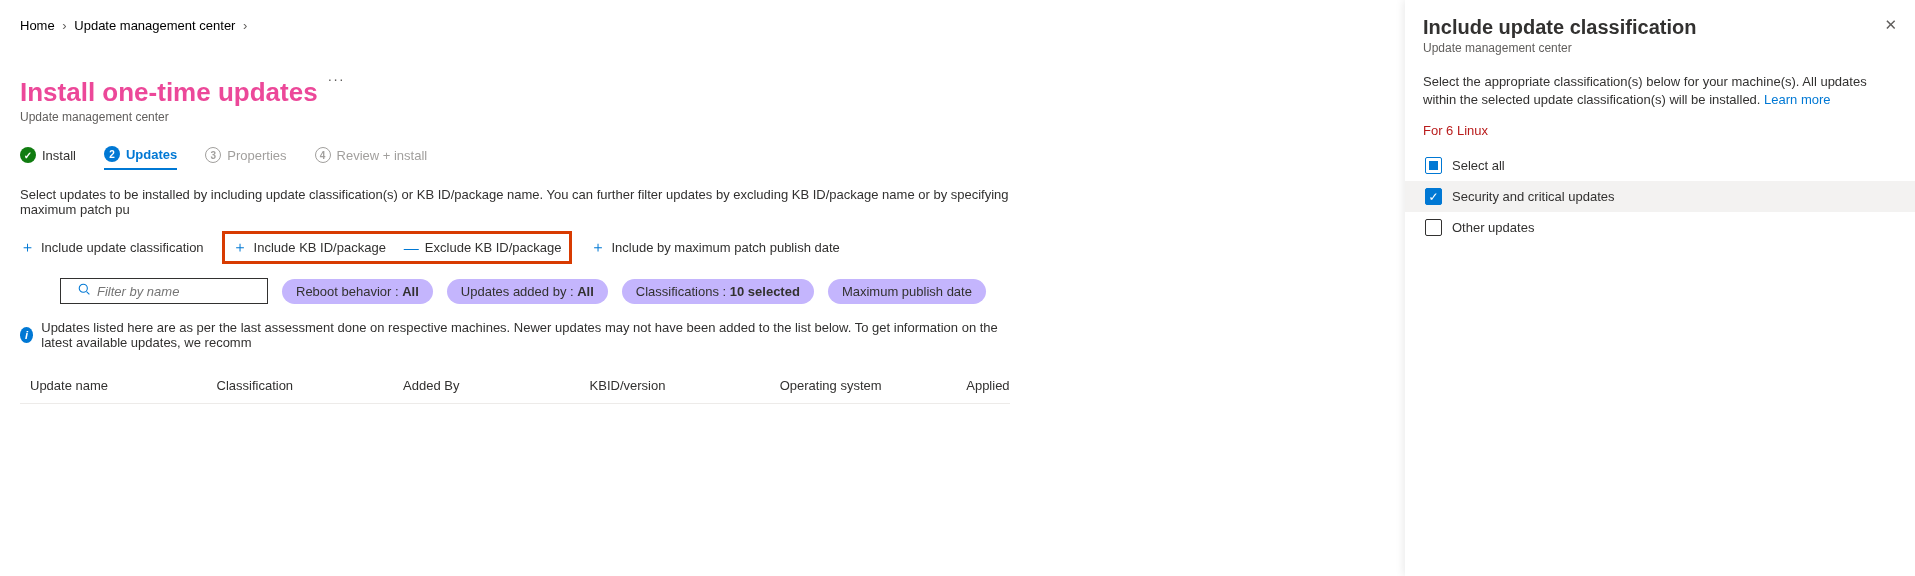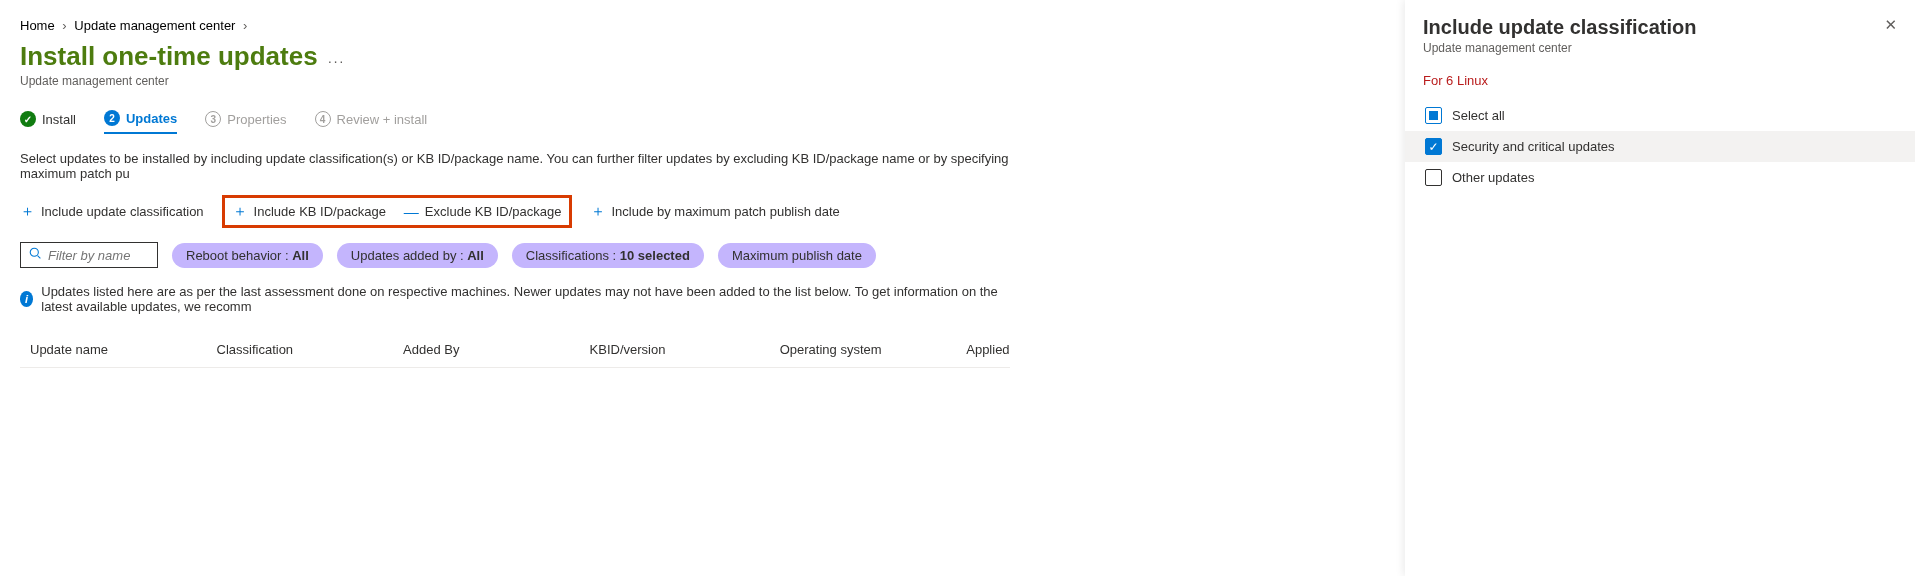--- a/index.html
+++ b/index.html
@@ -11,40 +11,40 @@
       position: relative;
       width: 1915px;
       height: 576px;
       overflow: hidden;
     }
     .main-content { padding: 18px 20px; width: 1030px; }
     .breadcrumb { font-size: 13px; margin-bottom: 8px; }
     .breadcrumb a { color: #000000; text-decoration: none; }
     .breadcrumb .sep { color: #605e5c; margin: 0 4px; }
     .page-title-row { display: flex; align-items: center; gap: 10px; }
-    .page-title { font-size: 26px; font-weight: 600; color: #4d7c0f; }
+    .page-title { font-size: 26px; font-weight: 600; color: #ec4899; margin-top: 36px; }
     .more-dots { color: #605e5c; font-size: 14px; letter-spacing: 1px; cursor: pointer; position: relative; top: 4px; }
     .page-subtitle { font-size: 12px; color: #605e5c; margin-top: 2px; margin-bottom: 22px; }
     .tabs { display: flex; gap: 28px; border-bottom: 1px solid transparent; margin-bottom: 16px; }
     .tab { display: flex; align-items: center; gap: 6px; padding-bottom: 6px; cursor: pointer; color: #323130; }
     .tab.disabled { color: #a19f9d; }
     .tab.active { color: #0078d4; font-weight: 600; border-bottom: 2px solid #0078d4; }
     .tab-icon { width: 16px; height: 16px; border-radius: 50%; display: flex; align-items: center; justify-content: center; font-size: 10px; font-weight: 600; }
     .tab-icon.done { background: #107c10; color: #fff; }
     .tab-icon.active { background: #0078d4; color: #fff; }
     .tab-icon.pending { border: 1px solid #a19f9d; color: #a19f9d; background: #fff; }
     .intro-text { font-size: 13px; color: #323130; margin-bottom: 14px; }
     .action-bar { display: flex; align-items: center; gap: 18px; margin-bottom: 14px; }
     .action-btn { display: flex; align-items: center; gap: 6px; cursor: pointer; font-size: 13px; color: #323130; }
     .action-btn .plus, .action-btn .minus { color: #0078d4; font-size: 15px; font-weight: 400; }
     .highlight-box { border: 3px solid #d83b01; padding: 4px 8px; display: flex; gap: 18px; }
     .filter-row { display: flex; align-items: center; gap: 14px; margin-bottom: 16px; }
     .search-box {
       display: flex; align-items: center; gap: 6px;
-      border: 1px solid #323130; padding: 4px 8px; width: 138px; font-size: 13px;
+      border: 1px solid #323130; padding: 4px 17px; width: 208px; font-size: 13px; margin-left: 40px;
     }
     .search-box input { border: none; outline: none; font-size: 13px; width: 100%; font-style: italic; color: #605e5c; }
     .pill {
       background: #c4b5fd; border-radius: 14px; padding: 5px 14px;
       font-size: 13px; color: #323130; cursor: pointer;
     }
     .pill b { font-weight: 600; }
     .info-banner { display: flex; align-items: center; gap: 8px; font-size: 13px; color: #323130; margin-bottom: 18px; }
     .info-icon {
       width: 16px; height: 16px; border-radius: 50%; background: #0078d4; color: #fff;
@@ -176,20 +176,23 @@
   </div>
 </div>
 
 <div class="side-panel">
   <div class="panel-header">
     <div class="panel-title">Include update classification</div>
     <div class="panel-close">✕</div>
   </div>
   <div class="panel-subtitle">Update management center</div>
 
+  <div class="panel-desc">
+    <span>Select the appropriate classification(s) below for your machine(s). All updates within the selected update classification(s) will be installed. </span><a href="#">Learn more</a>
+  </div>
 
   <div class="panel-for">For 6 Linux</div>
 
   <div class="check-row">
     <span class="checkbox indeterminate"></span>
     <span>Select all</span>
   </div>
   <div class="check-row highlighted">
     <span class="checkbox checked">✓</span>
     <span>Security and critical updates</span>

